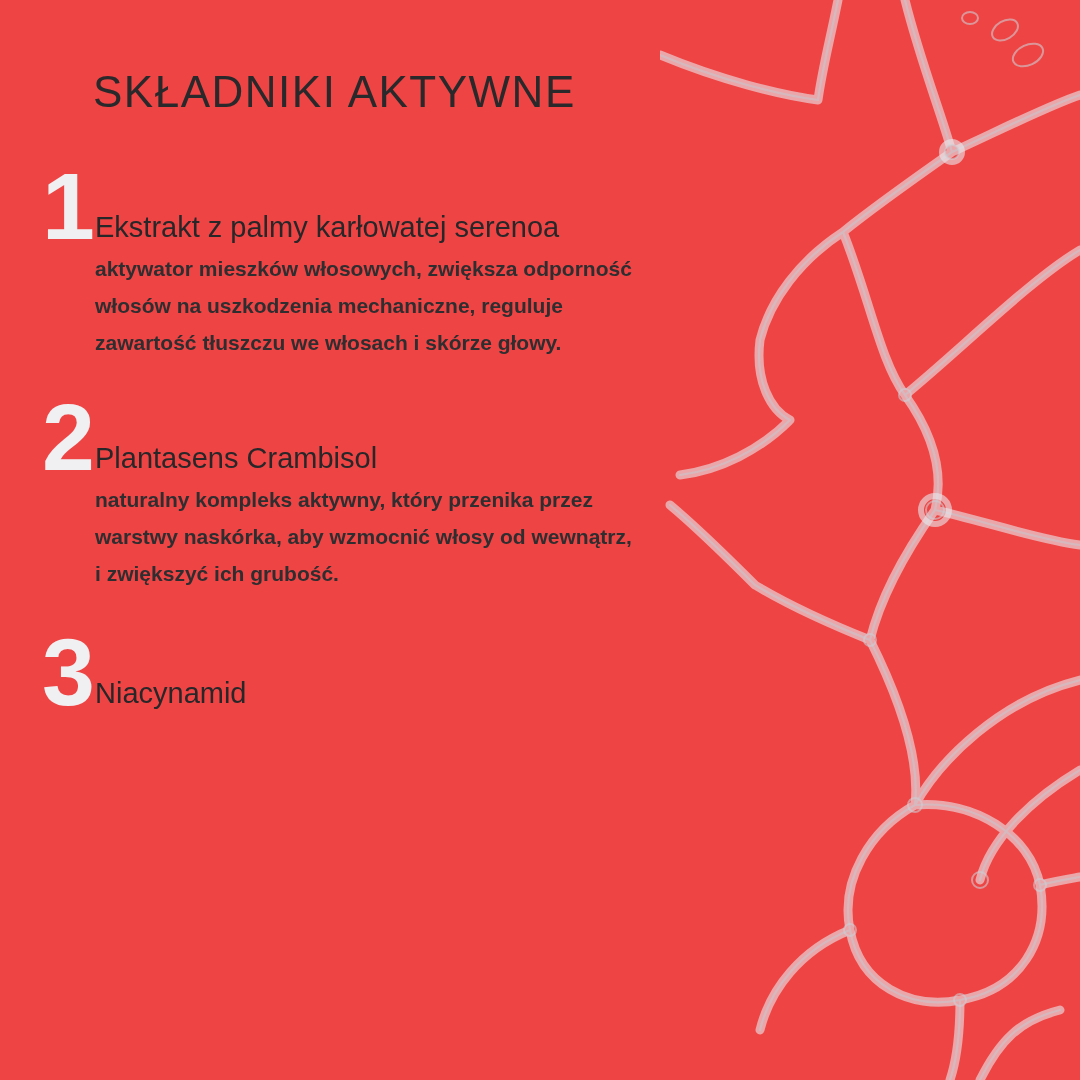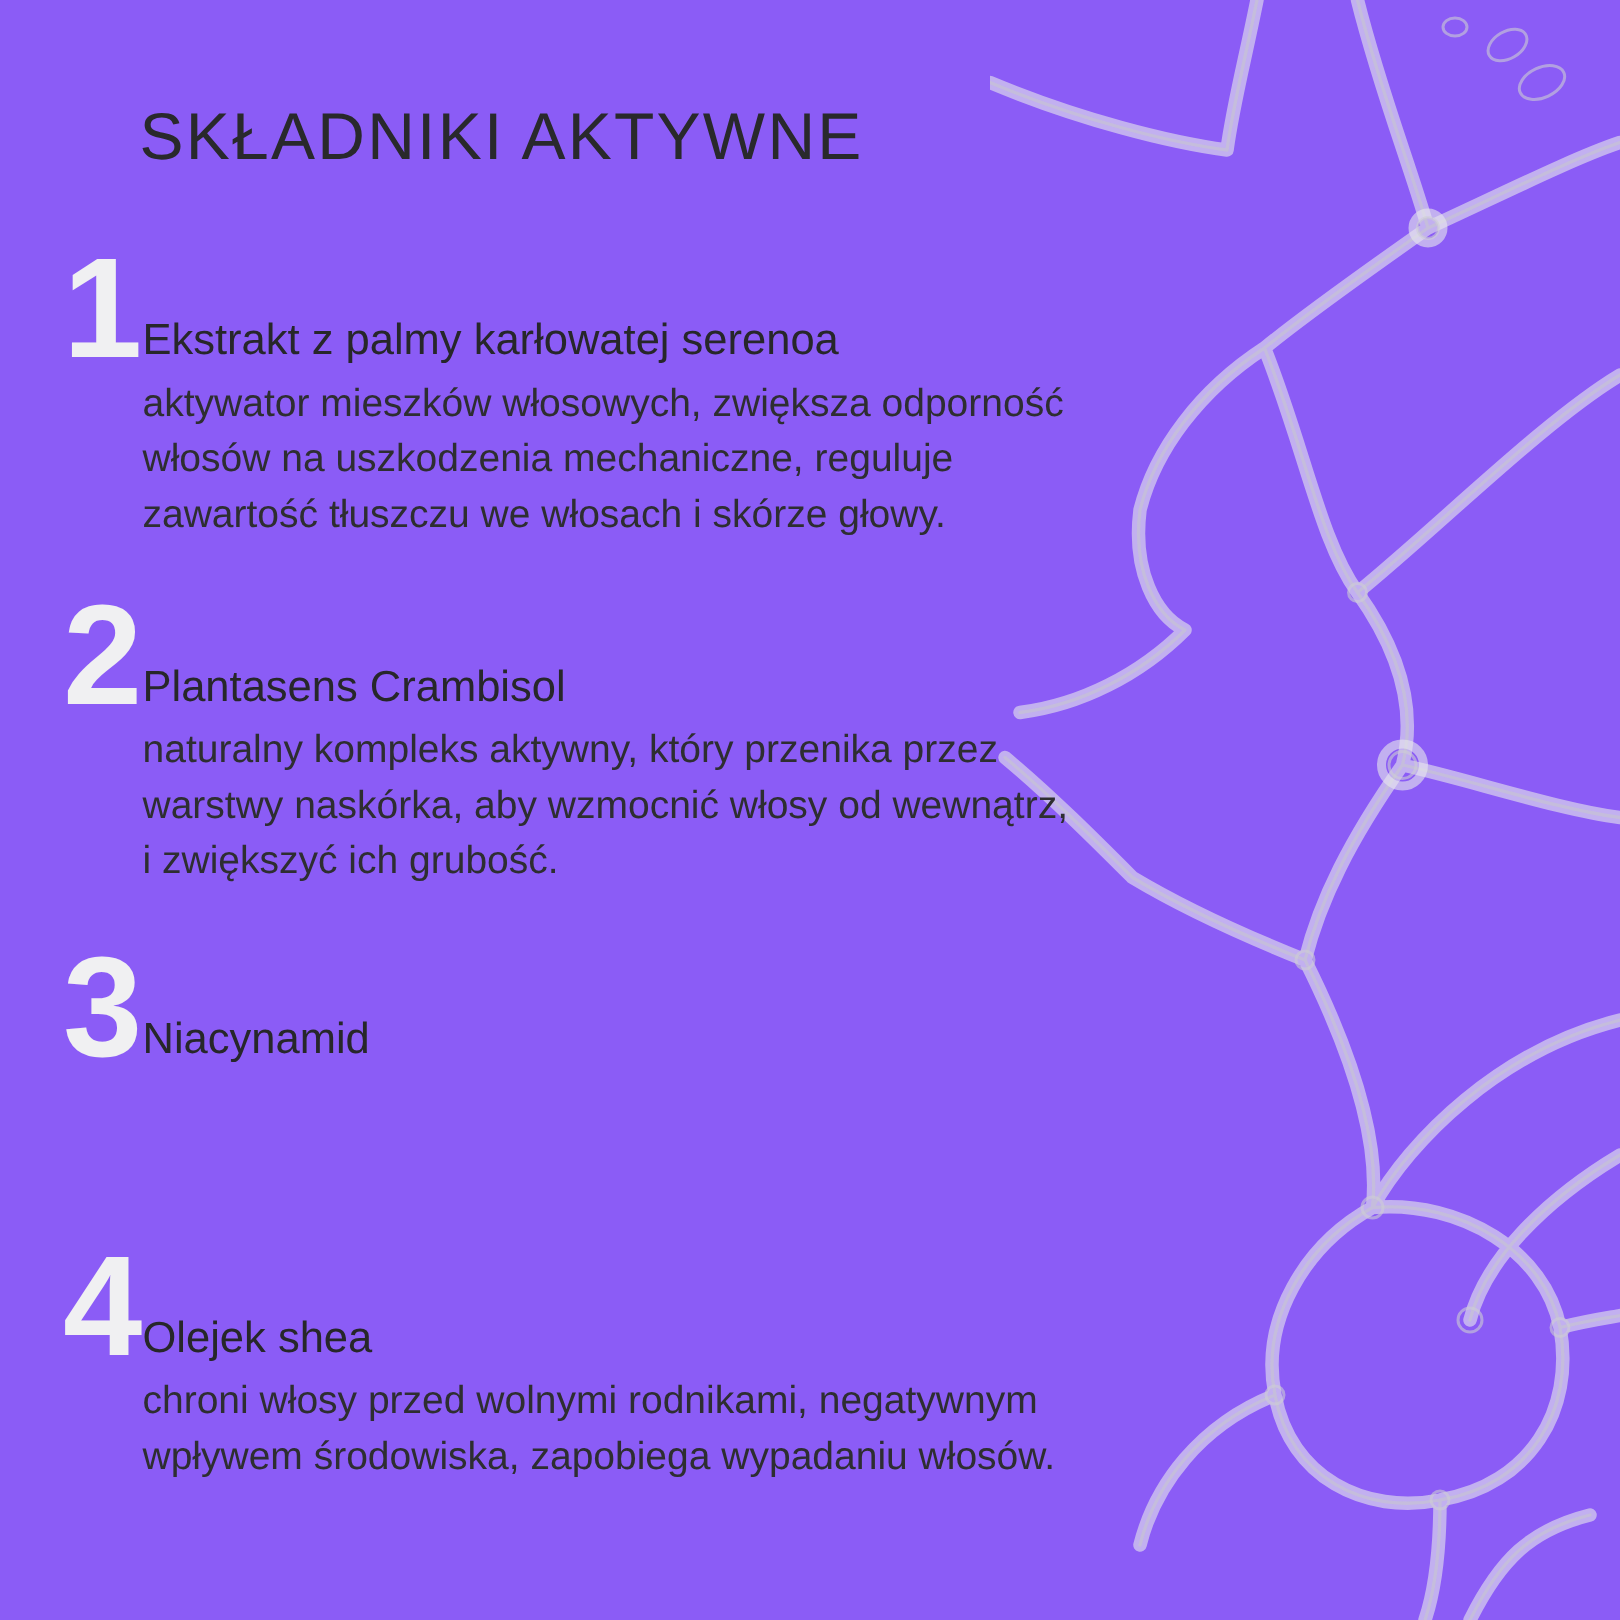--- a/index.html
+++ b/index.html
@@ -1,19 +1,19 @@
 <!DOCTYPE html>
 <html><head>
 <meta charset="utf-8">
 <style>
   html,body{margin:0;padding:0;background:#ffffff;}
   .canvas{
     position:relative;
     width:1080px;height:1080px;
-    background:#8b5cf6;
+    background:#ef4444;
     overflow:hidden;
     font-family:"Liberation Sans",sans-serif;
     color:#2b2b2e;
   }
   .foam{
     position:absolute;top:0;right:0;
     width:420px;height:1080px;
     pointer-events:none;
   }
   .foam .soft{fill:none;stroke:#e7e7ec;stroke-width:9;opacity:0.6;stroke-linecap:round;}
@@ -34,21 +34,21 @@
     position:absolute;left:-53px;top:-50px;z-index:0;
     font-size:95px;line-height:1;font-weight:700;
     color:#f0f0f2;user-select:none;
   }
   .head{
     position:relative;z-index:1;margin:0;
     font-size:29px;line-height:36px;font-weight:400;color:#27272a;
   }
   .body{
     position:relative;z-index:1;margin:5px 0 0;
-    font-size:26px;line-height:37px;font-weight:400;
+    font-size:21px;line-height:37px;font-weight:700;
     color:#2e2e31;white-space:pre-line;
   }
 </style>
 </head>
 <body>
 
 <div class="canvas">
 
   <svg class="foam" viewBox="0 0 420 1080" aria-hidden="true">
     <defs>
@@ -112,20 +112,14 @@
     <p class="body">naturalny kompleks aktywny, który przenika przez
 warstwy naskórka, aby wzmocnić włosy od wewnątrz,
 i zwiększyć ich grubość.</p>
   </section>
 
   <section class="item item-3">
     <span class="num">3</span>
     <h2 class="head">Niacynamid</h2>
   </section>
 
-  <section class="item item-4">
-    <span class="num">4</span>
-    <h2 class="head">Olejek shea</h2>
-    <p class="body">chroni włosy przed wolnymi rodnikami, negatywnym
-wpływem środowiska, zapobiega wypadaniu włosów.</p>
-  </section>
 
 </div>
 
 </body></html>

